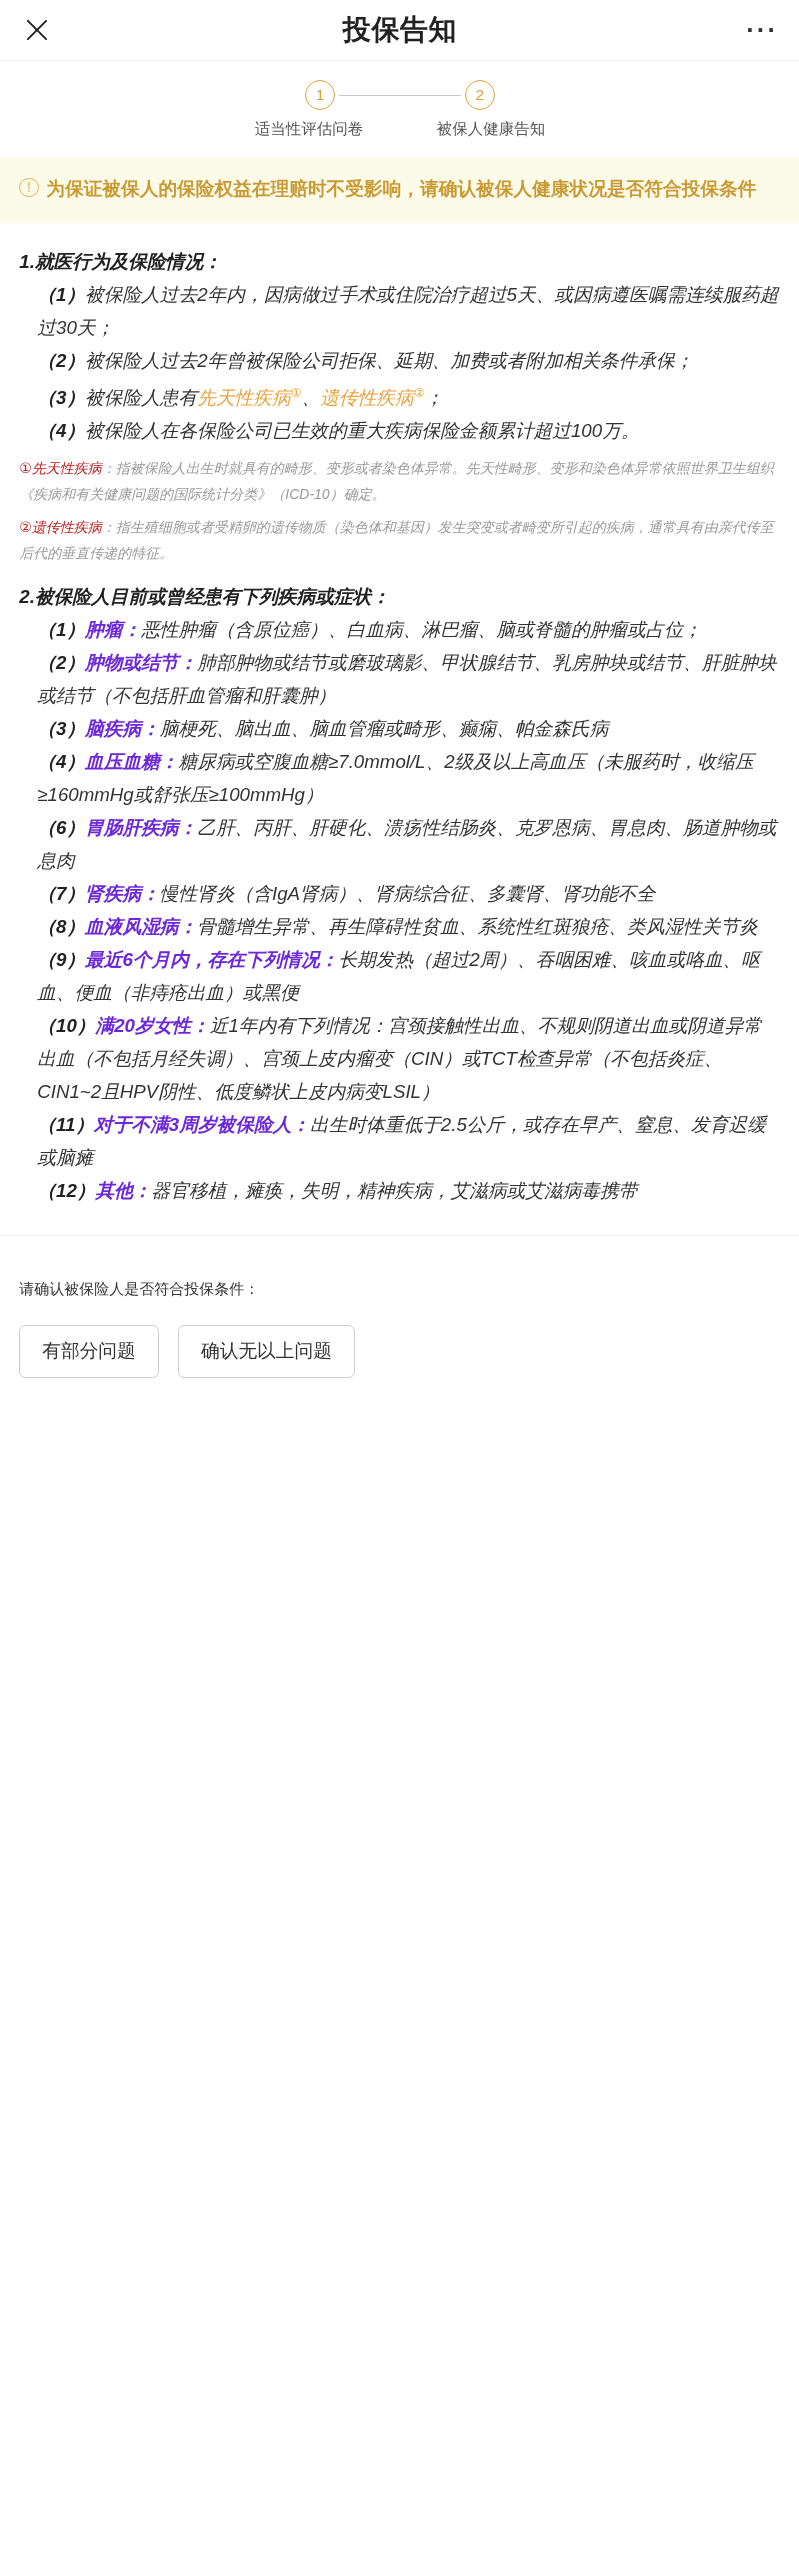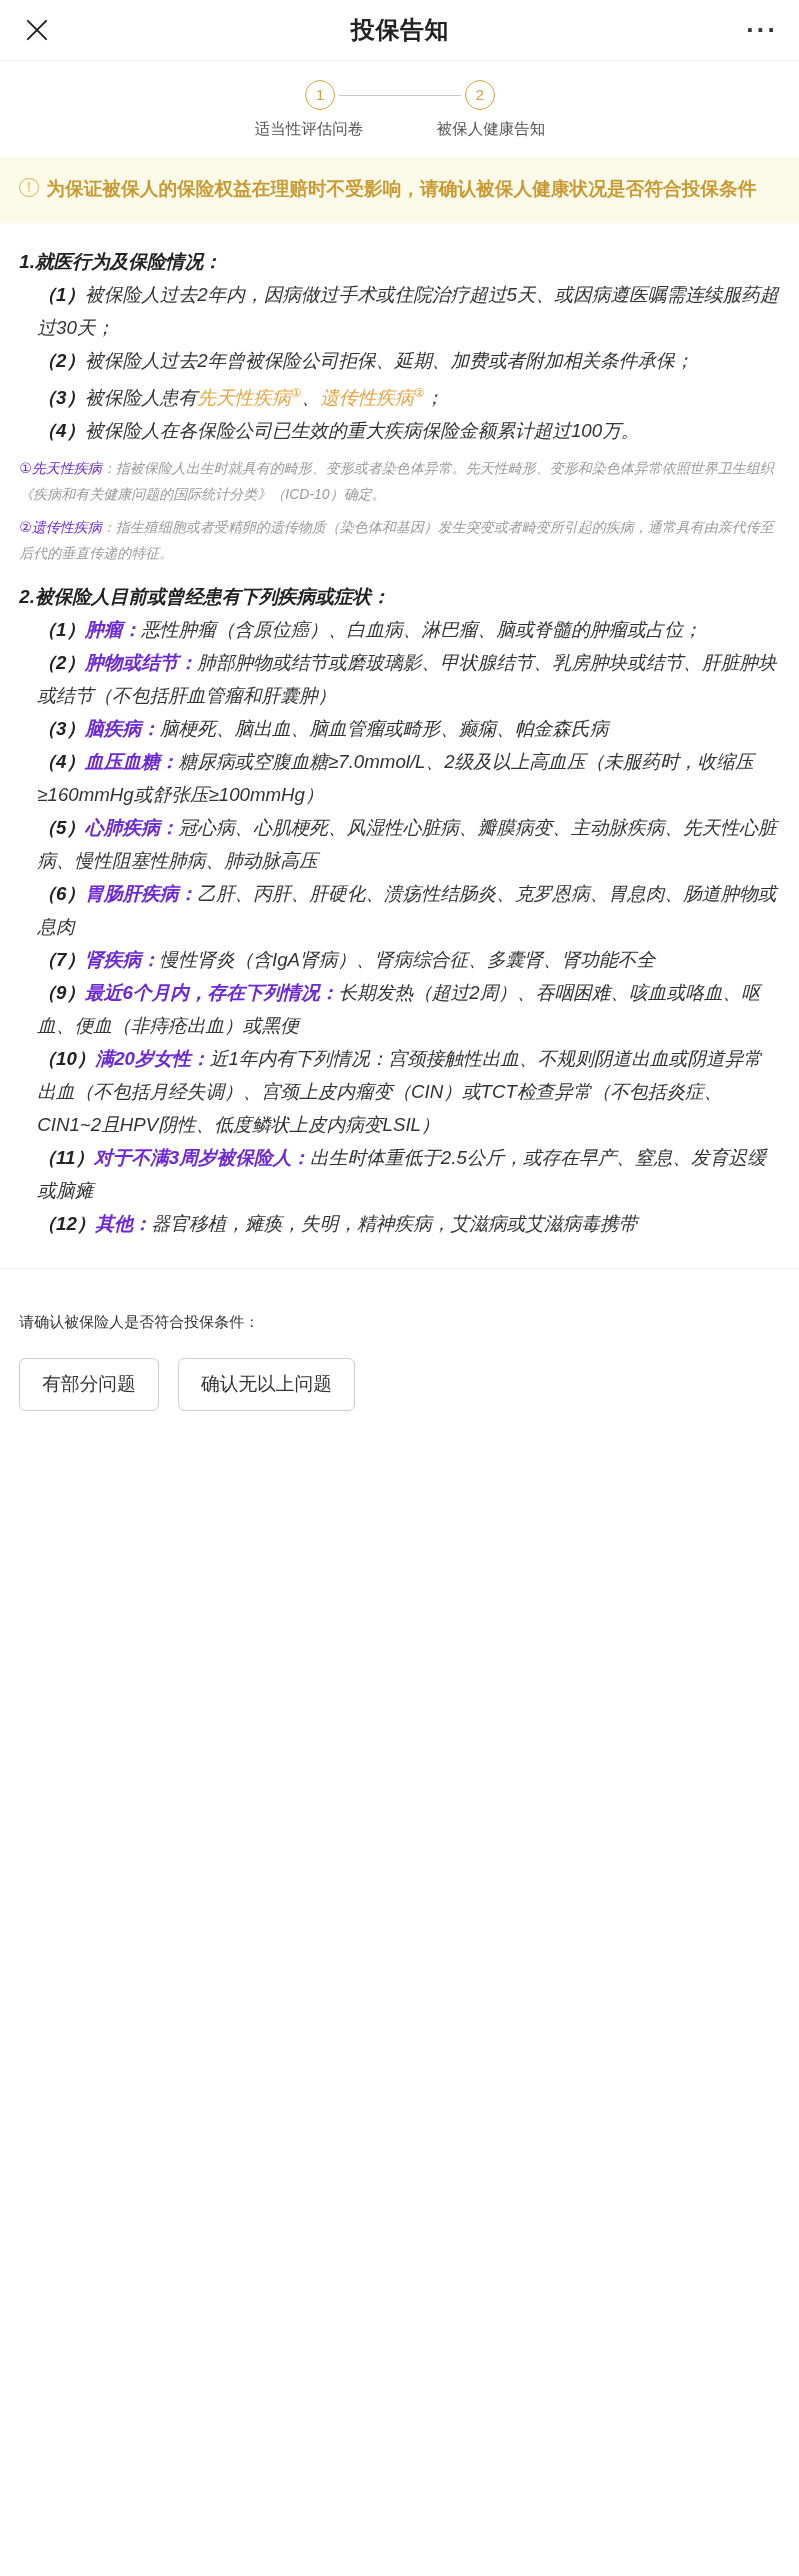--- a/index.html
+++ b/index.html
@@ -15,21 +15,21 @@
   .nav-bar {
     position: relative;
     height: 61px;
     background: #ffffff;
     display: flex;
     align-items: center;
     justify-content: center;
     border-bottom: 0.6px solid #eeeeee;
   }
   .nav-title {
-    font-size: 24px;
+    font-size: 28px;
     font-weight: bold;
     color: #222222;
     letter-spacing: 0.6px;
   }
   .nav-close {
     position: absolute;
     left: 22px;
     top: 50%;
     transform: translateY(-50%);
     width: 30px; height: 30px;
@@ -157,21 +157,21 @@
     color: #e8a33d;
   }
 
   .footnote {
     font-size: 14px;
     line-height: 26px;
     color: #999999;
     margin-top: 7.7px;
   }
   .footnote .fn-key {
-    color: #6d28d9;
+    color: #b91c1c;
   }
 
   .confirm-q {
     font-size: 15px;
     color: #333333;
     line-height: 33px;
     padding: 36px 19.3px 0 19.3px;
     border-top: 0.6px solid #eeeeee;
     margin-top: 28px;
   }
@@ -260,27 +260,27 @@
   <div class="item indent">
     <span class="idx">（2）</span><span class="lead">肿物或结节：</span><span>肺部肿物或结节或磨玻璃影、甲状腺结节、乳房肿块或结节、肝脏肿块或结节（不包括肝血管瘤和肝囊肿）</span>
   </div>
   <div class="item indent">
     <span class="idx">（3）</span><span class="lead">脑疾病：</span><span>脑梗死、脑出血、脑血管瘤或畸形、癫痫、帕金森氏病</span>
   </div>
   <div class="item indent">
     <span class="idx">（4）</span><span class="lead">血压血糖：</span><span>糖尿病或空腹血糖≥7.0mmol/L、2级及以上高血压（未服药时，收缩压≥160mmHg或舒张压≥100mmHg）</span>
   </div>
   <div class="item indent">
-    <span class="idx">（5）</span><span class="lead">心肺疾病：</span><span>冠心病、心肌梗死、风湿性心脏病、瓣膜病变、主动脉疾病、先天性心脏病、慢性阻塞性肺病、肺动脉高压</span>
-  </div>
-  <div class="item indent">
     <span class="idx">（6）</span><span class="lead">胃肠肝疾病：</span><span>乙肝、丙肝、肝硬化、溃疡性结肠炎、克罗恩病、胃息肉、肠道肿物或息肉</span>
   </div>
   <div class="item indent">
     <span class="idx">（7）</span><span class="lead">肾疾病：</span><span>慢性肾炎（含IgA肾病）、肾病综合征、多囊肾、肾功能不全</span>
+  </div>
+  <div class="item indent">
+    <span class="idx">（8）</span><span class="lead">血液风湿病：</span><span>骨髓增生异常、再生障碍性贫血、系统性红斑狼疮、类风湿性关节炎</span>
   </div>
   <div class="item indent">
     <span class="idx">（9）</span><span class="lead">最近6个月内，存在下列情况：</span><span>长期发热（超过2周）、吞咽困难、咳血或咯血、呕血、便血（非痔疮出血）或黑便</span>
   </div>
   <div class="item indent">
     <span class="idx">（10）</span><span class="lead">满20岁女性：</span><span>近1年内有下列情况：宫颈接触性出血、不规则阴道出血或阴道异常出血（不包括月经失调）、宫颈上皮内瘤变（CIN）或TCT检查异常（不包括炎症、CIN1~2且HPV阴性、低度鳞状上皮内病变LSIL）</span>
   </div>
   <div class="item indent">
     <span class="idx">（11）</span><span class="lead">对于不满3周岁被保险人：</span><span>出生时体重低于2.5公斤，或存在早产、窒息、发育迟缓或脑瘫</span>
   </div>

